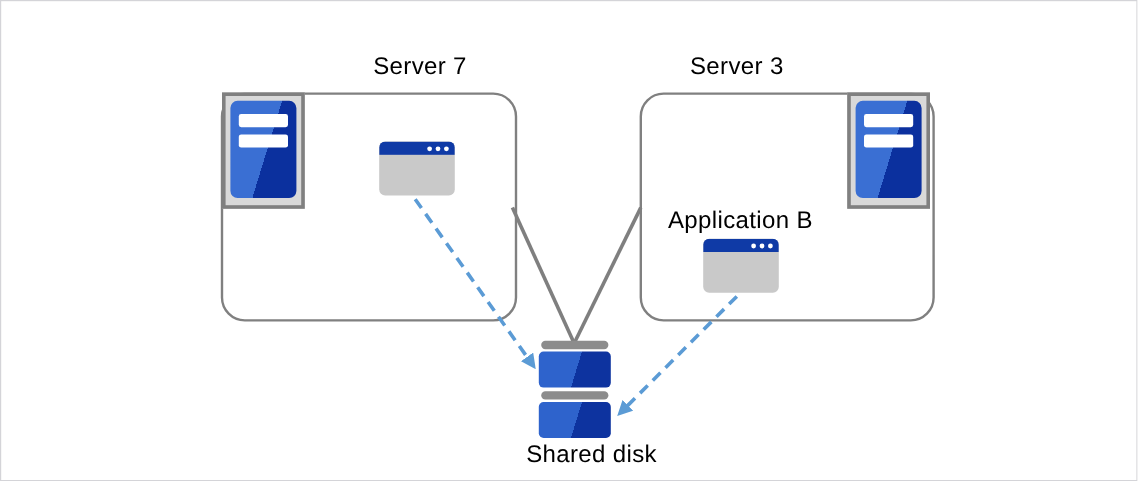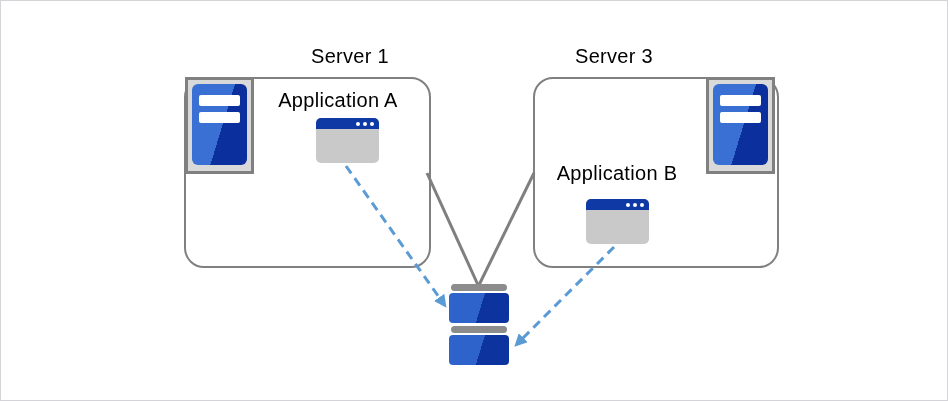--- a/index.html
+++ b/index.html
@@ -27,21 +27,21 @@
   .arrowhead-path{fill:var(--arrow-blue,#5b9bd5);}
 
   .lbl{
     position:absolute;
     font-size:20px;letter-spacing:.3px;line-height:22px;
     text-align:center;white-space:nowrap;
   }
   .lbl-server1{left:279px;top:44px;width:140px;}
   .lbl-server2{left:543px;top:44px;width:140px;}
   .lbl-app-a{left:267px;top:88px;width:140px;}
-  .lbl-app-b{left:546px;top:161px;width:140px;}
+  .lbl-app-b{left:546px;top:172px;width:140px;}
   .lbl-disk{left:422px;top:367px;width:140px;}
 
   
   .server-icon{
     position:absolute;width:69px;height:97px;
     box-sizing:border-box;
     background:var(--icon-frame-gray,#d9d9d9);
     border:3px solid var(--box-border,#808080);
   }
   .server-icon.s1{left:184px;top:76px;}
@@ -135,18 +135,18 @@
     </div>
   </div>
 
   <div class="disk">
     <div class="disk-cap"></div>
     <div class="disk-platter"></div>
     <div class="disk-cap"></div>
     <div class="disk-platter"></div>
   </div>
 
-  <div class="lbl lbl-server1">Server 1</div>
+  <div class="lbl lbl-server1">Server 7</div>
   <div class="lbl lbl-server2">Server 3</div>
-  <div class="lbl lbl-app-a">Application A</div>
   <div class="lbl lbl-app-b">Application B</div>
+  <div class="lbl lbl-disk">Shared disk</div>
 
 </div>
 
 </body></html>

